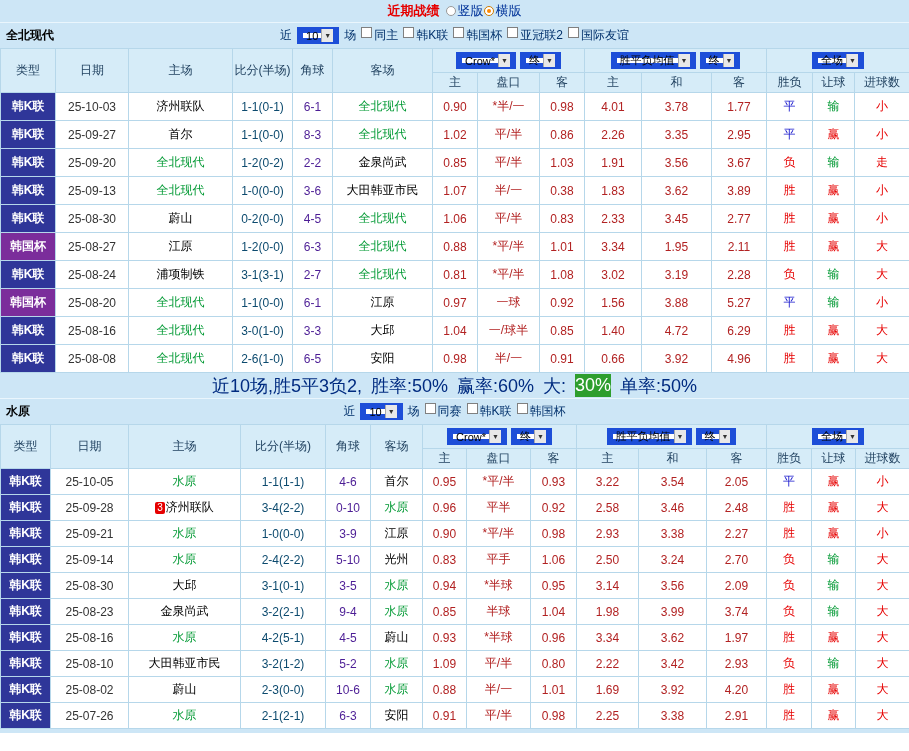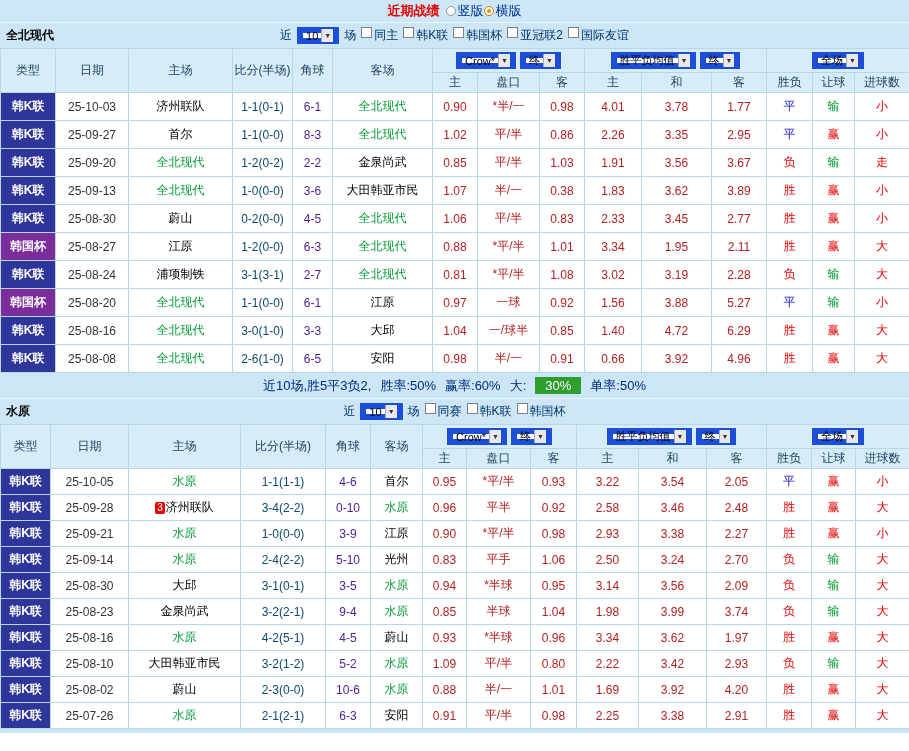--- a/index.html
+++ b/index.html
@@ -50,22 +50,22 @@
   td.team-cell { cursor:pointer; }
   td.odds { color:#b22222; }
   .rs.r { color:#e60000; }
   .rs.b { color:#1414cc; }
   .rs.g { color:#009933; }
   .badge { display:inline-block; background:#e60000; color:#fff; font-size:10px;
     line-height:12px; padding:0 2px; margin-right:1px; border-radius:2px; }
 
   
   .summary { height:25px; background:#cde6f6; display:flex; align-items:center;
-    justify-content:center; gap:9px; font-size:13px; color:#002b80; }
-  .sum-badge { background:#2e9e2e; color:#fff; padding:1px 10px; }
+    justify-content:center; gap:9px; font-size:18px; color:#002b80; }
+  .sum-badge { background:#2e9e2e; color:#fff; padding:1px 0; }
   .bottom-strip { height:4px; background:#cde6f6; }
 </style>
 </head>
 <body>
 
 <div class="page">
   <div class="topbar">
     <span class="title">近期战绩</span>
     <span class="radio-group" id="radio-group"><span class="radio-item">
           <span class="radio"></span>

